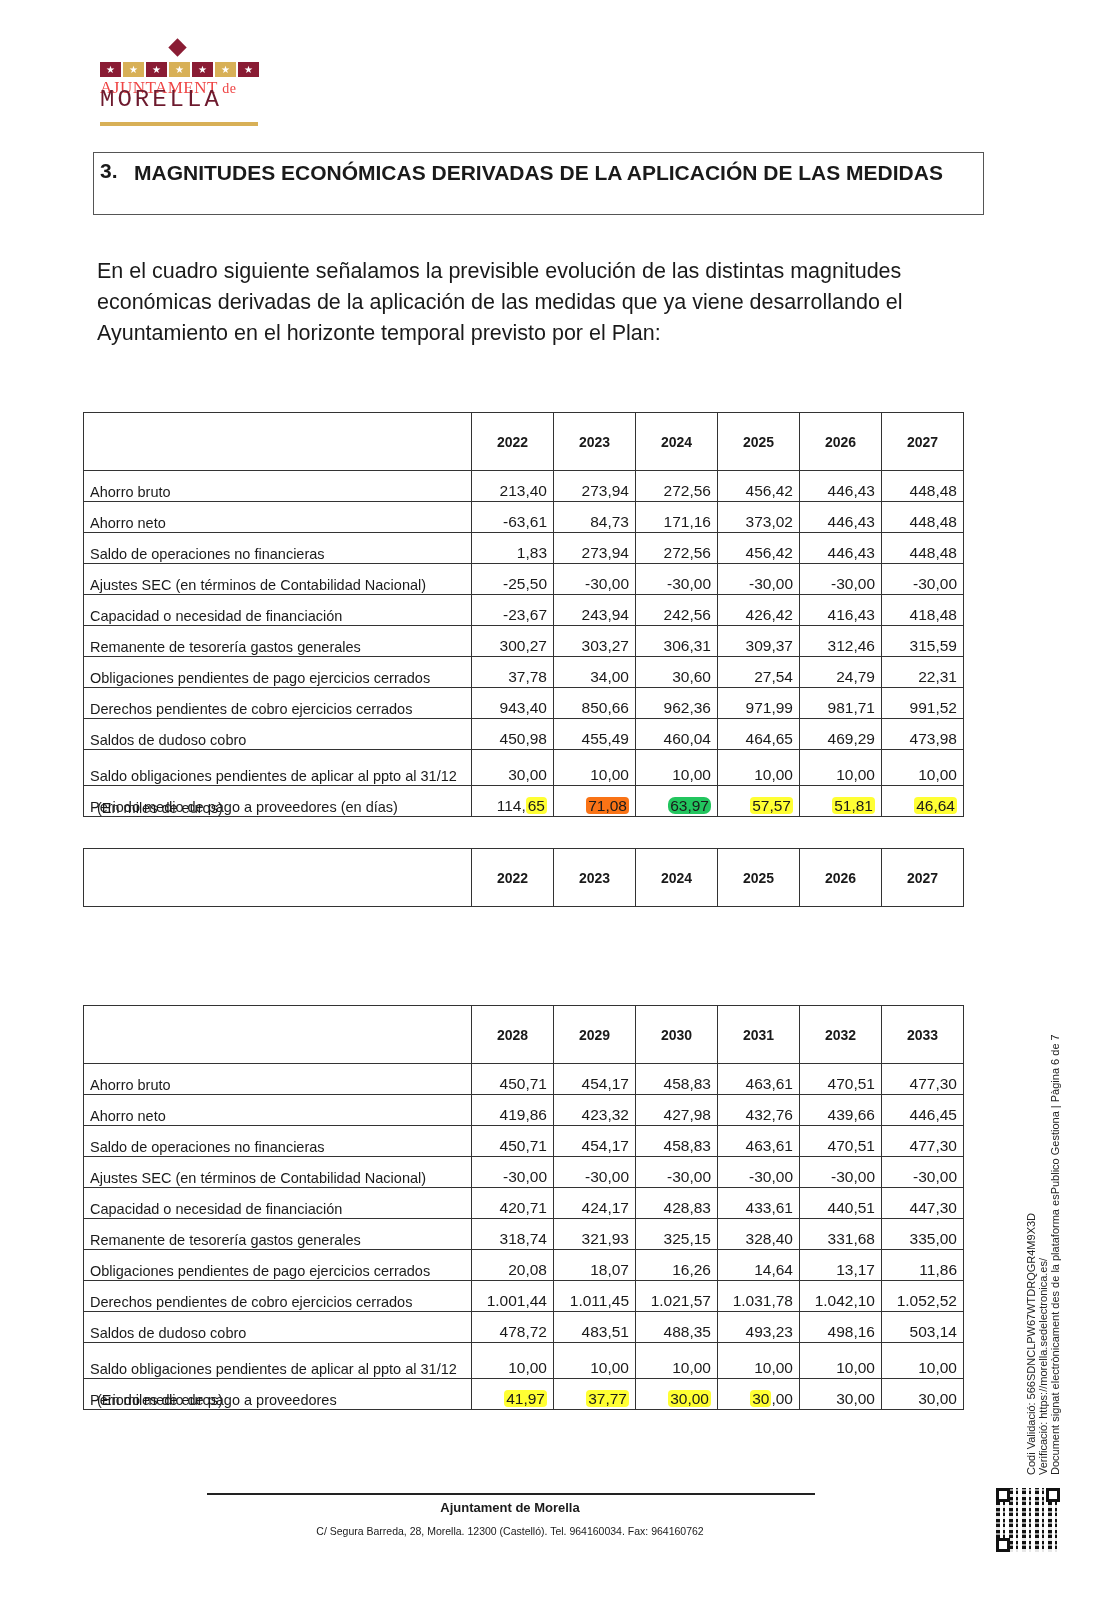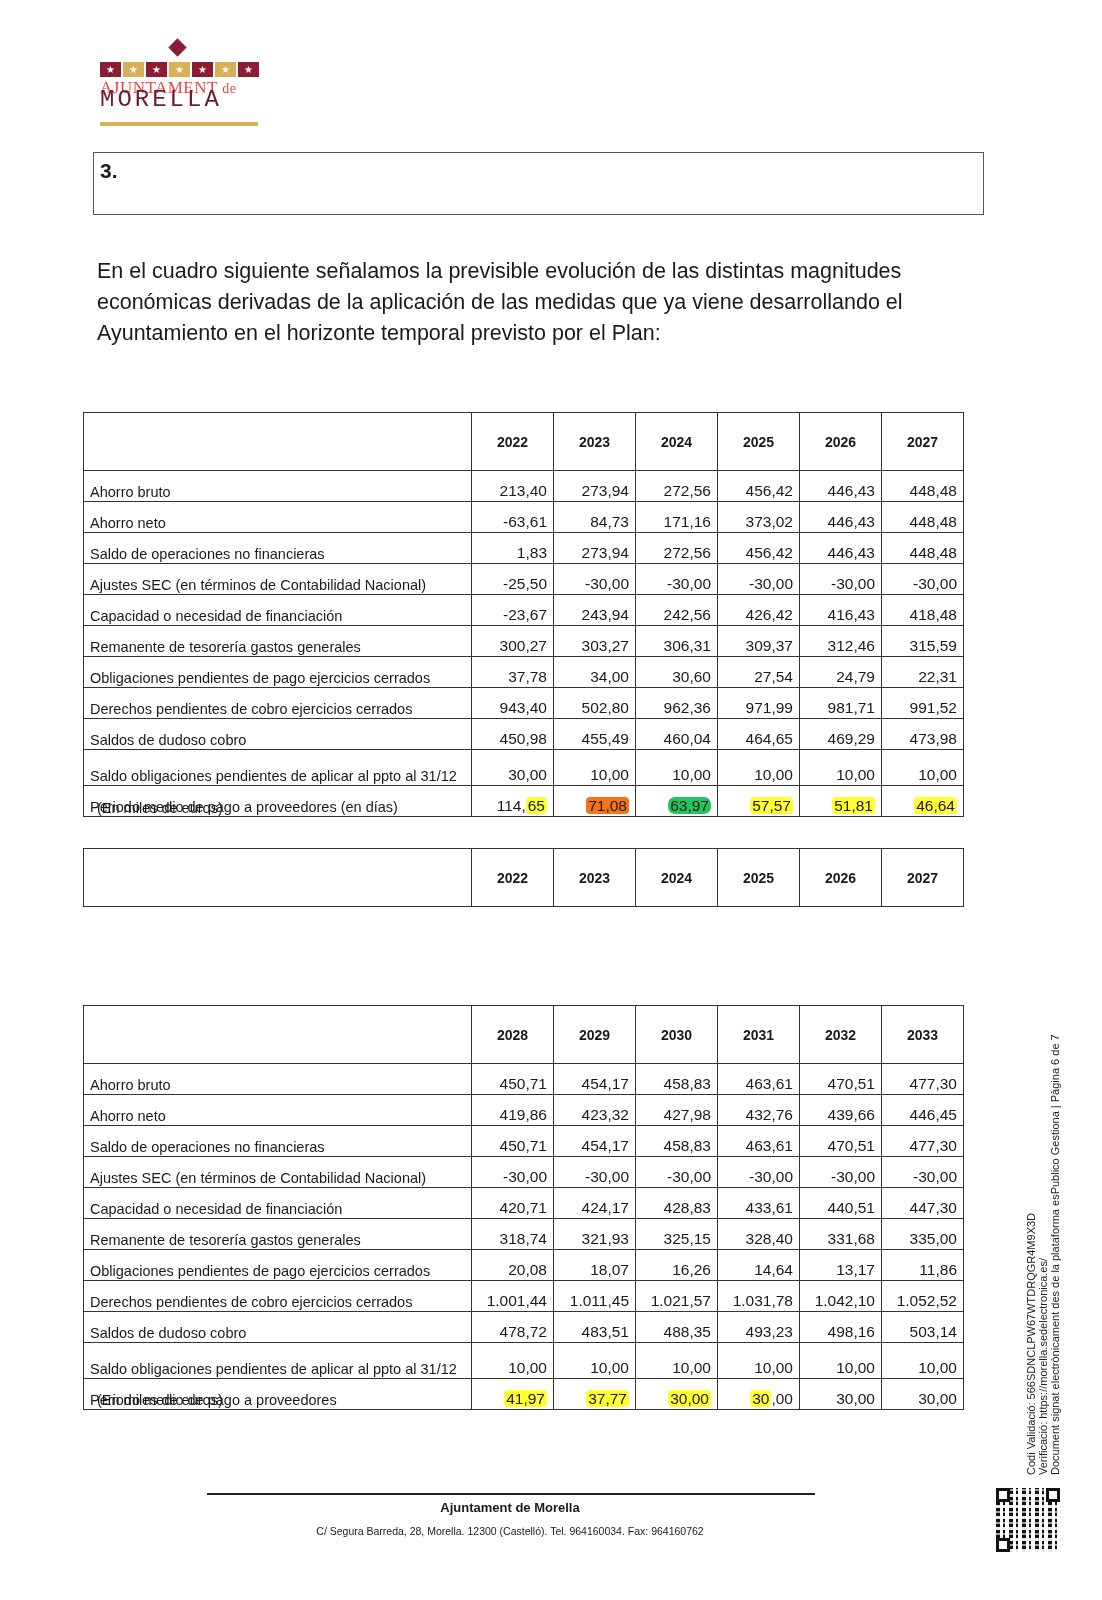--- a/index.html
+++ b/index.html
@@ -52,20 +52,21 @@
     <span class="g">★</span>
     <span class="r">★</span>
   </div>
   <div class="t1"><span>AJUNTAMENT</span> <small>de</small></div>
   <div class="t2">MORELLA</div>
   <div class="bar"></div>
 </div>
 
 <div class="section-box">
   <span class="num">3.</span>
+  <span class="ttl">MAGNITUDES ECONÓMICAS DERIVADAS DE LA APLICACIÓN DE LAS MEDIDAS</span>
 </div>
 
 <p class="intro" style="margin:0;">En el cuadro siguiente señalamos la previsible evolución de las distintas magnitudes económicas derivadas de la aplicación de las medidas que ya viene desarrollando el Ayuntamiento en el horizonte temporal previsto por el Plan:</p>
 
 <table class="data" id="t1" style="left:83px; top:412px; width:881px;">
   <thead>
     <tr>
       <th style="width:375px;"></th>
       <th>2022</th>
       <th>2023</th>
@@ -135,21 +136,21 @@
         <td class="val">37,78</td>
         <td class="val">34,00</td>
         <td class="val">30,60</td>
         <td class="val">27,54</td>
         <td class="val">24,79</td>
         <td class="val">22,31</td>
       </tr>
       <tr class="row1">
         <td class="label">Derechos pendientes de cobro ejercicios cerrados</td>
         <td class="val">943,40</td>
-        <td class="val">502,80</td>
+        <td class="val">850,66</td>
         <td class="val">962,36</td>
         <td class="val">971,99</td>
         <td class="val">981,71</td>
         <td class="val">991,52</td>
       </tr>
       <tr class="row1">
         <td class="label">Saldos de dudoso cobro</td>
         <td class="val">450,98</td>
         <td class="val">455,49</td>
         <td class="val">460,04</td>

